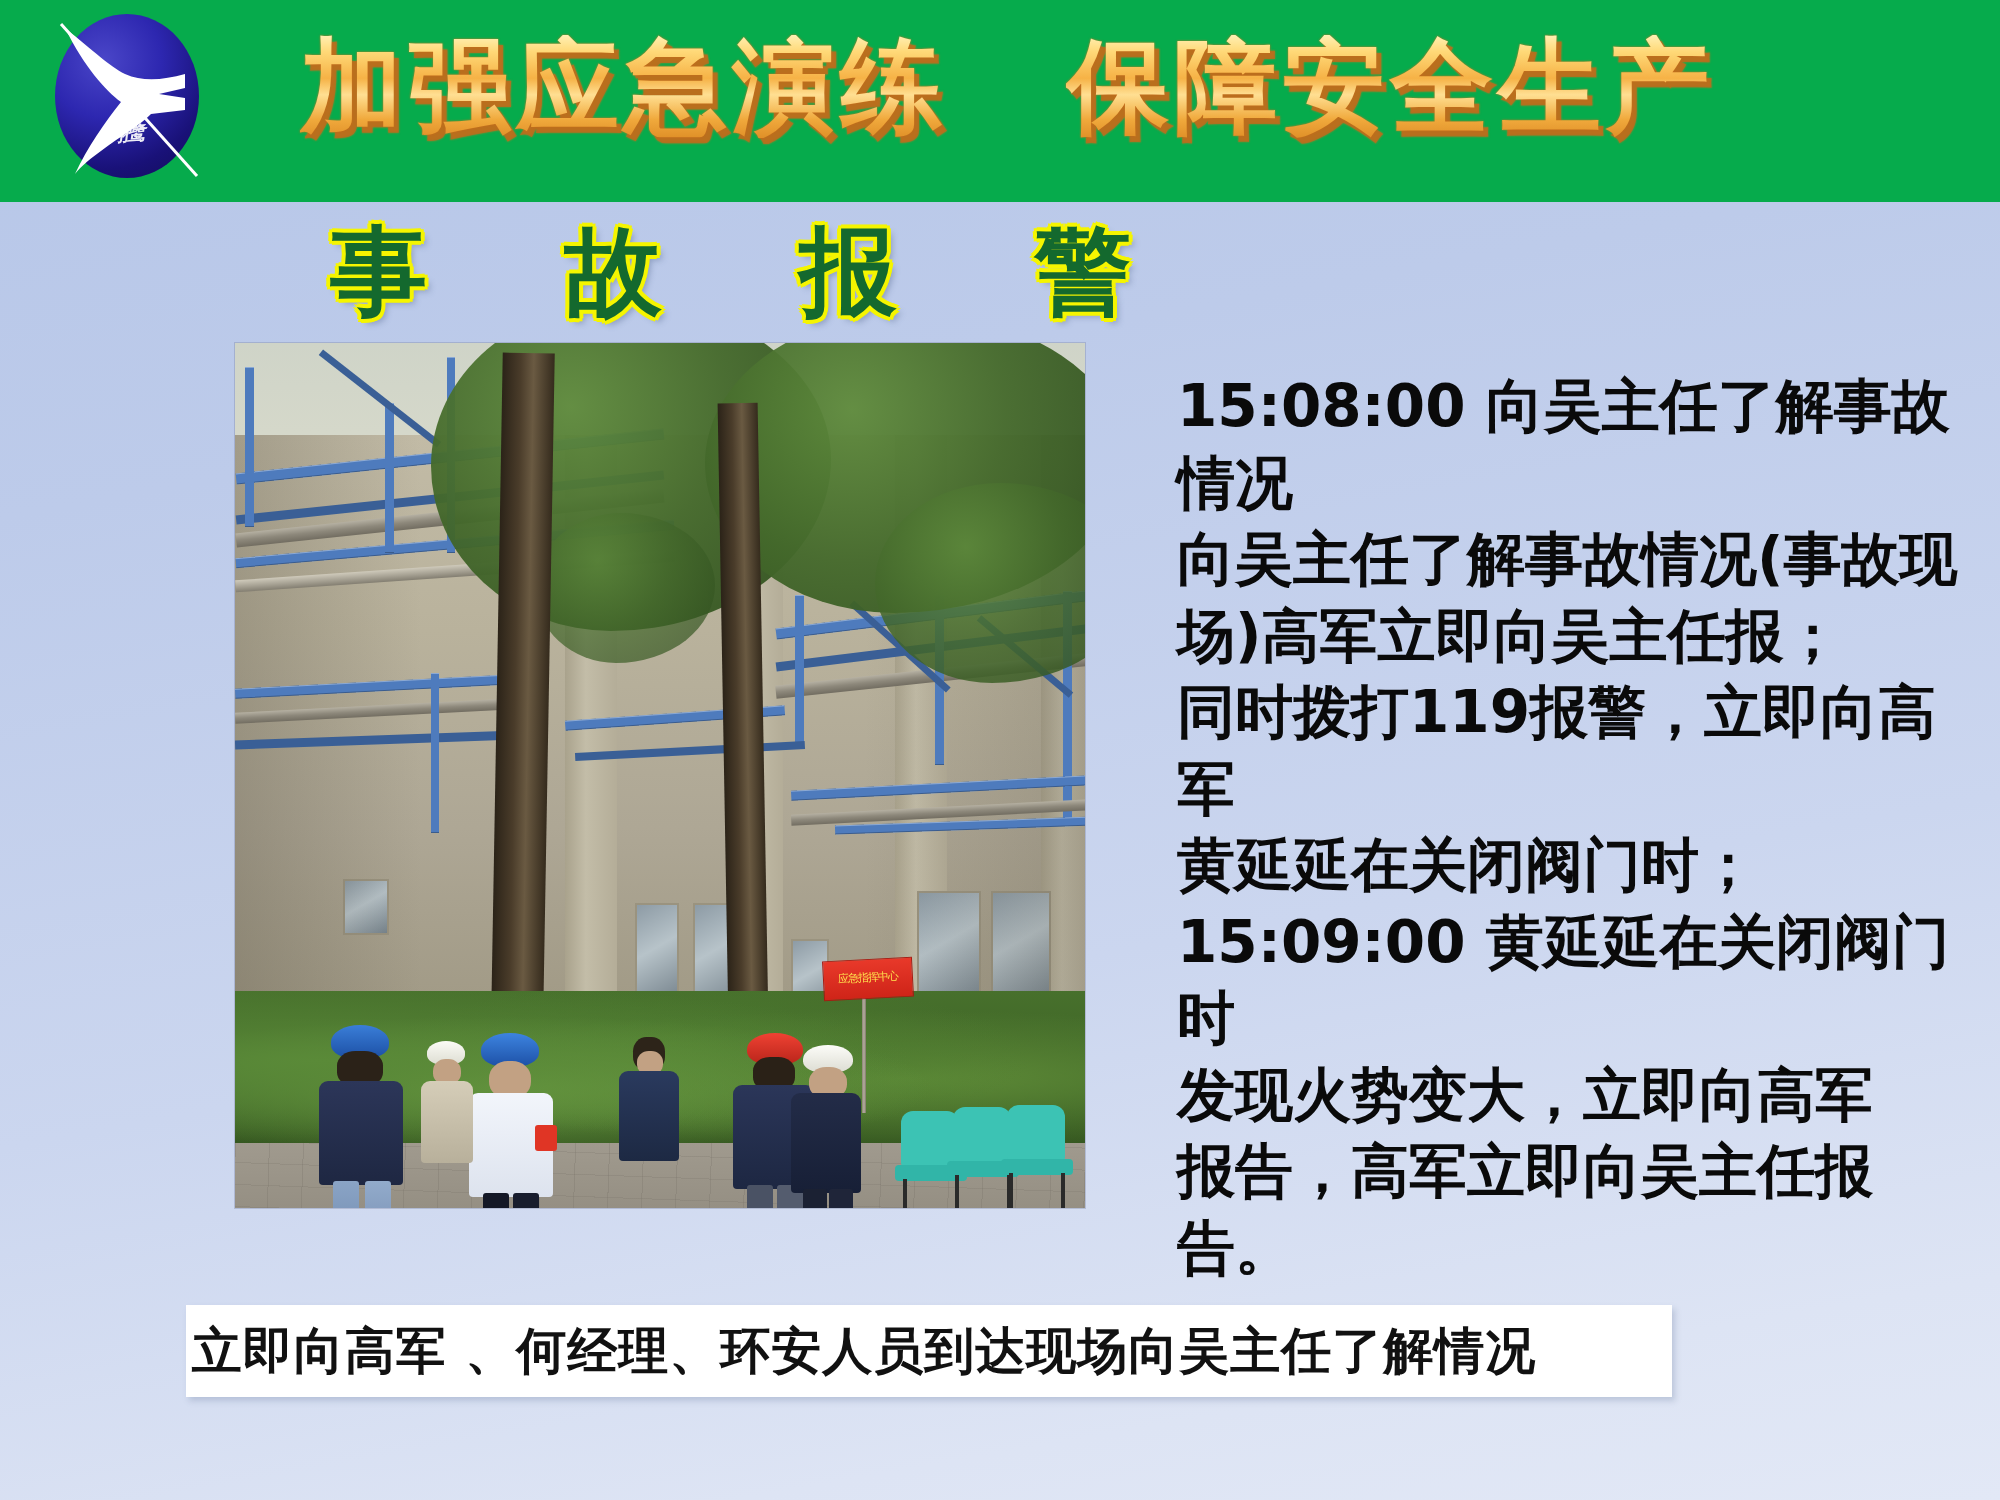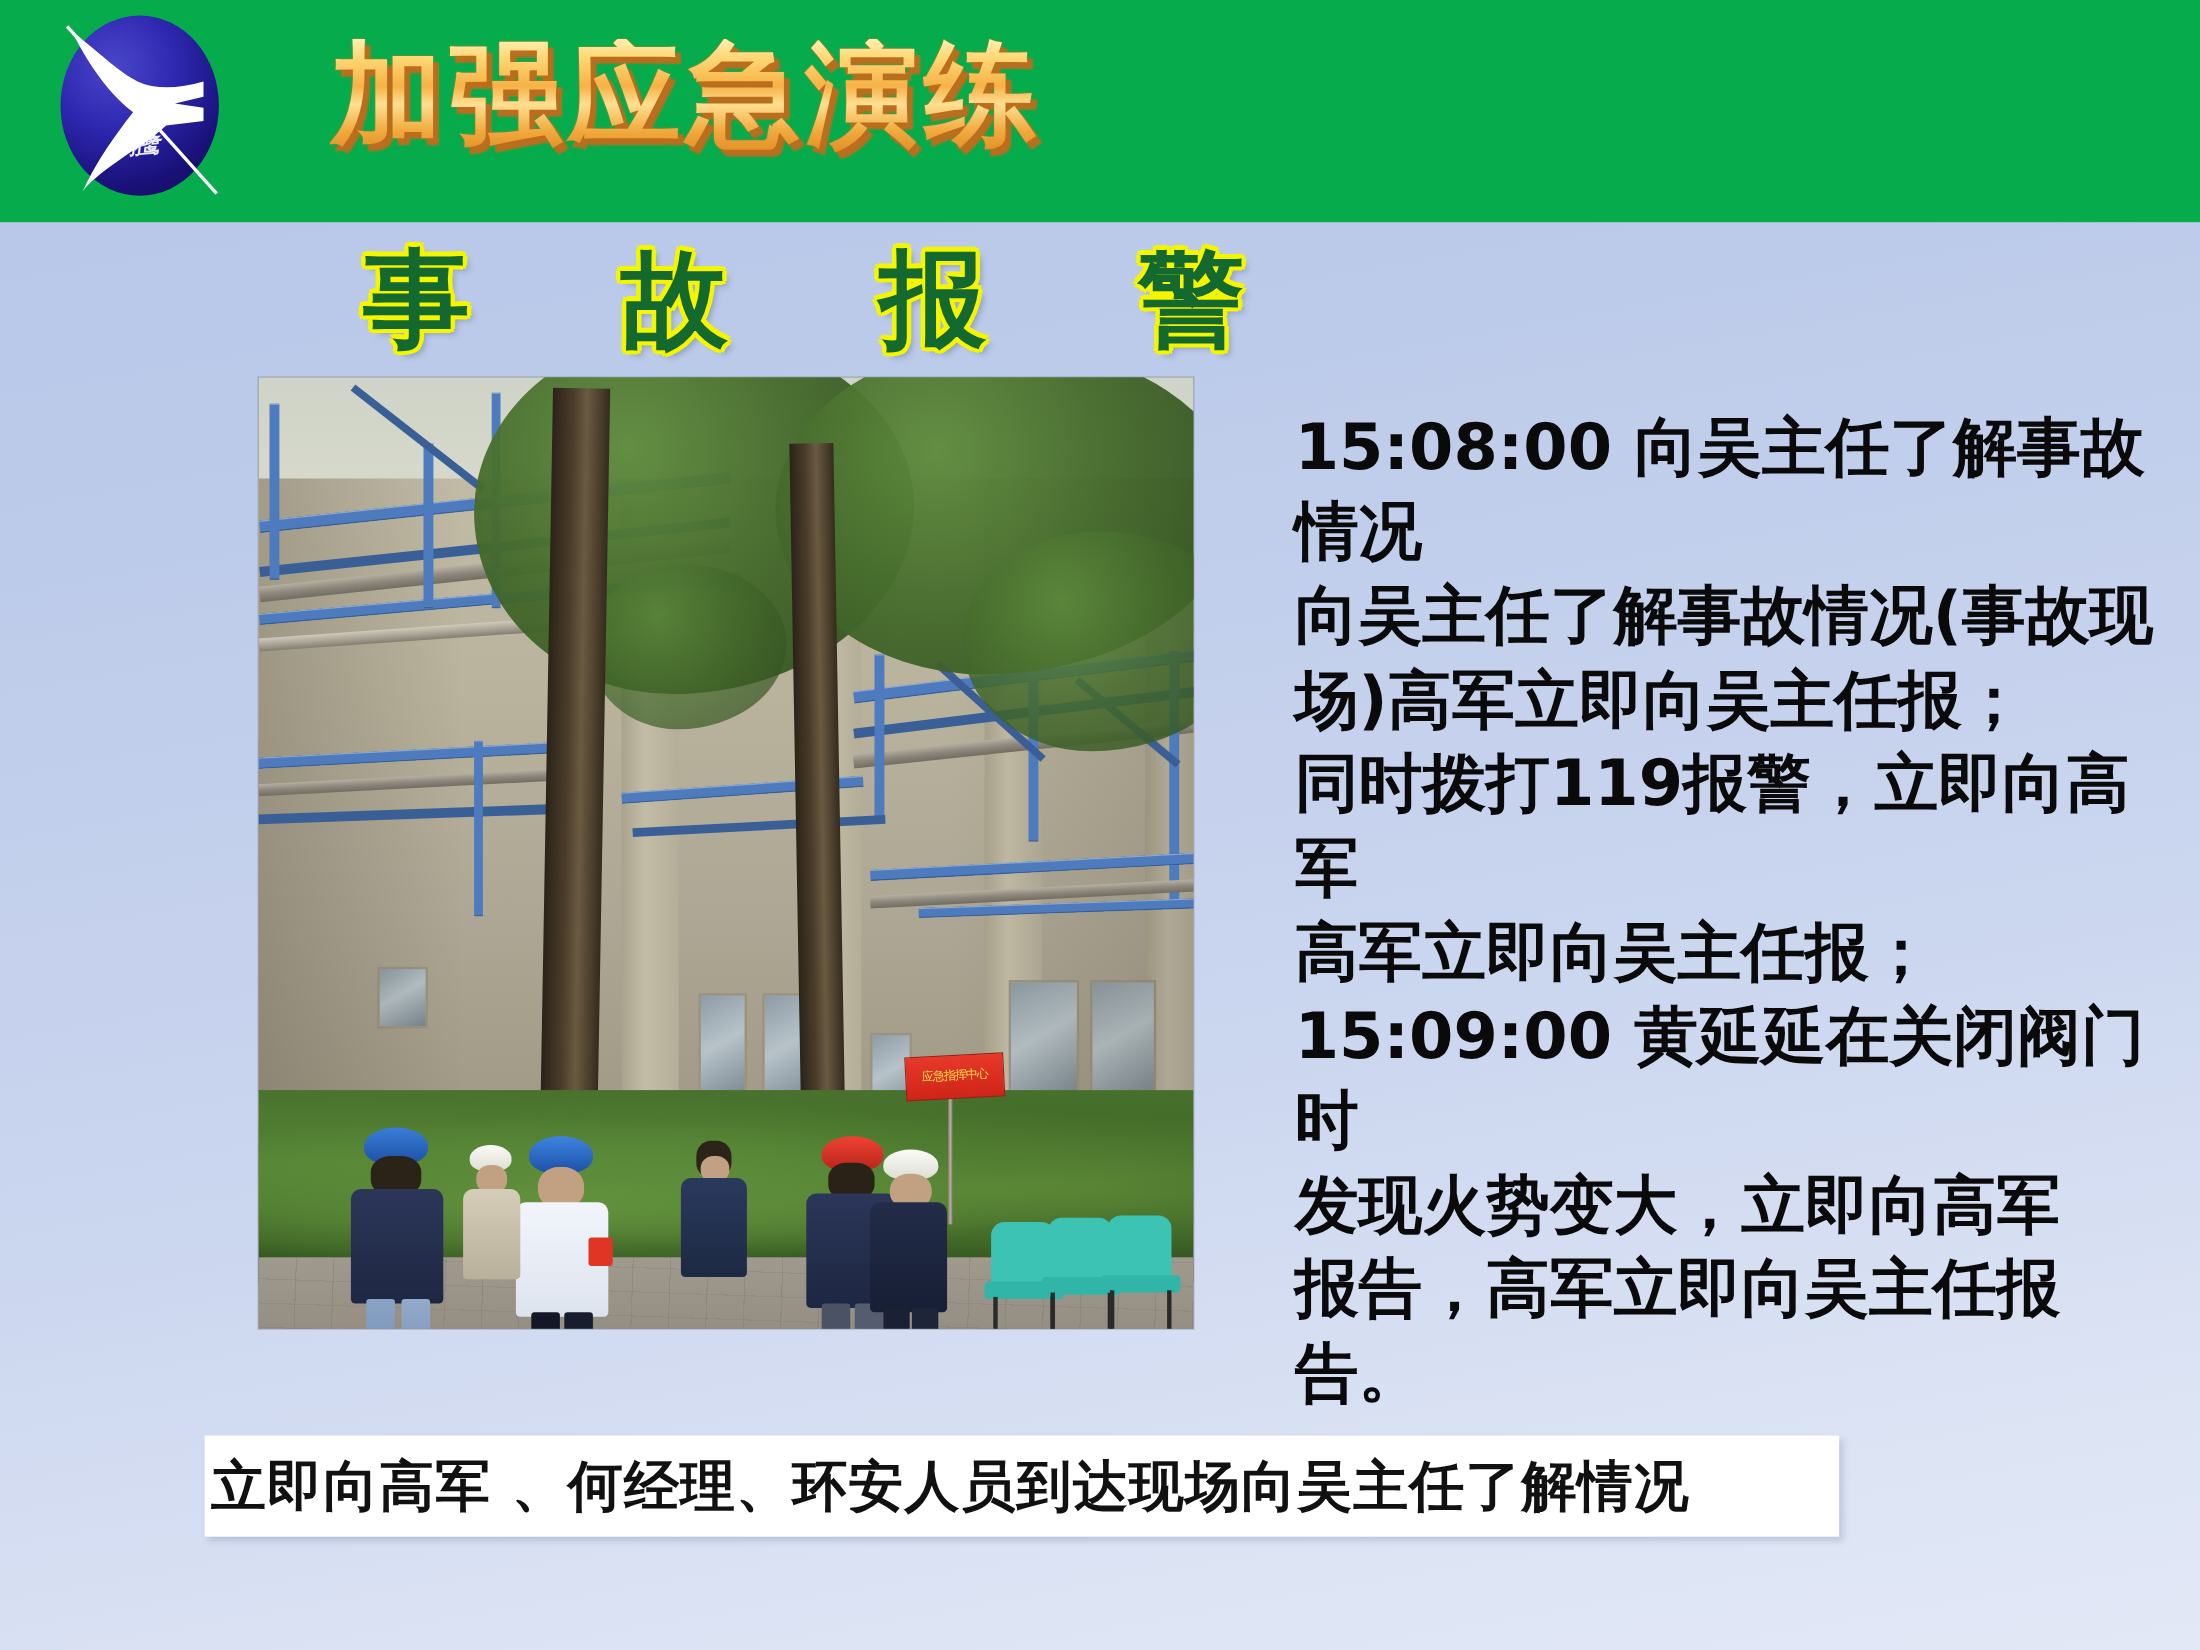--- a/index.html
+++ b/index.html
@@ -271,20 +271,21 @@
         <path d="M18 20 C48 44 62 58 78 66 C96 74 116 72 138 66
                  L138 80 L112 86 L138 90 L138 102 L104 106
                  C92 118 74 128 58 140 C44 150 34 158 28 166
                  C40 140 58 114 74 94 C58 82 38 60 18 20 Z" fill="#ffffff"></path>
       </svg>
       <div class="logo-cn">翔鹭</div>
     </div>
 
     <div class="banner-title">
       <span class="gold-phrase">加强应急演练</span>
+      <span class="gold-phrase">保障安全生产</span>
     </div>
   </div>
 
   <div class="subtitle">事 故 报 警</div>
 
   <div class="photo">
 
     <div class="ph sky"></div>
 
     <div class="ph facade"></div>
@@ -411,21 +412,21 @@
       <div class="chair-leg" style="left:60px; top:68px; height:40px;"></div>
     </div>
 
   </div>
 
   <div class="body-text">
     <p>15:08:00 向吴主任了解事故情况</p>
     <p>向吴主任了解事故情况(事故现</p>
     <p>场)高军立即向吴主任报；</p>
     <p>同时拨打119报警，立即向高军</p>
-    <p>高军立即向吴主任报；</p>
+    <p>黄延延在关闭阀门时；</p>
     <p>15:09:00 黄延延在关闭阀门时</p>
     <p>发现火势变大，立即向高军</p>
     <p>报告，高军立即向吴主任报</p>
     <p>告。</p>
   </div>
 
   <div class="caption">
     <span class="caption-text">立即向高军 、何经理、环安人员到达现场向吴主任了解情况</span>
   </div>
 

